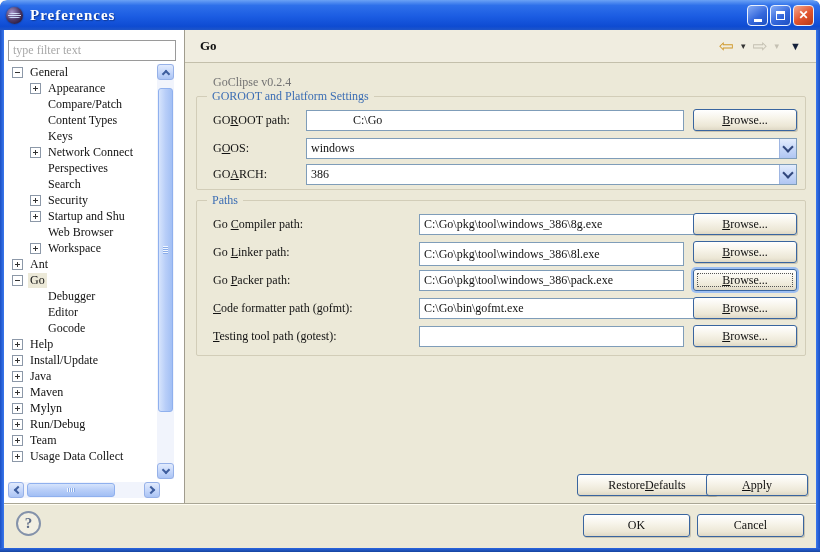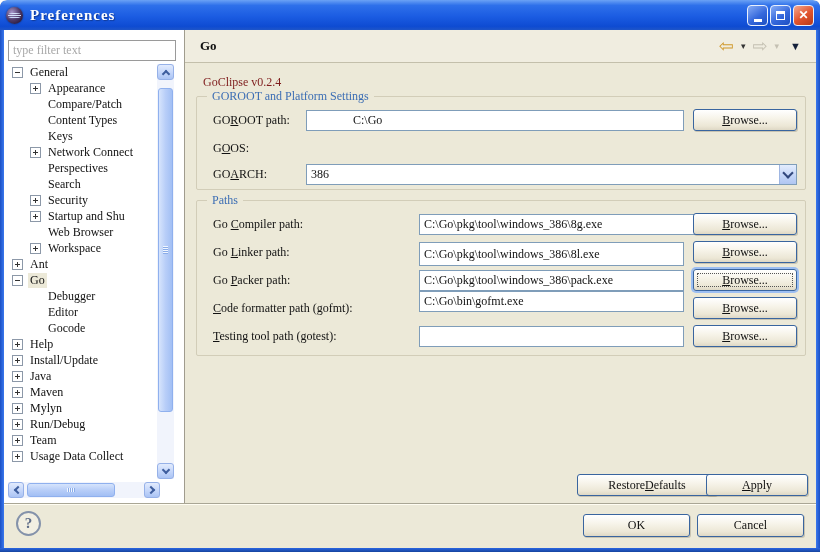--- a/index.html
+++ b/index.html
@@ -84,21 +84,21 @@
   .rtitle { font-weight:bold; font-size:13px; color:#111; }
   .nav { margin-left:auto; display:flex; align-items:center; gap:7px; }
   .nav-back { color:#d09a2e; font-size:18px; line-height:1; }
   .nav-fwd  { color:#c4c0b2; font-size:18px; line-height:1; }
   .nav-caret { font-size:9px; color:#333; }
   .nav-caret.dis { color:#c4c0b2; }
   .nav-menu { font-size:11px; color:#14203a; margin-left:4px; }
 
   
   .content { position:absolute; left:185px; top:63px; width:631px; height:440px; background:#ece9d8; }
-  .version { position:absolute; left:203px; top:75px; font-size:12px; color:#7f1d1d; }
+  .version { position:absolute; left:213px; top:75px; font-size:12px; color:#737373; }
   .group { position:absolute; border:1px solid #d2cdb8; border-radius:2px; }
   .group.g1 { left:196px; top:96px;  width:610px; height:94px;  }
   .group.g2 { left:196px; top:200px; width:610px; height:156px; }
   .legend { position:absolute; top:-8px; left:10px; background:#ece9d8; padding:0 5px; font-size:12px; color:#3c6eb4; }
   .flabel { position:absolute; font-size:12px; color:#111; white-space:nowrap; }
   .tf { position:absolute; background:#fff; border:1px solid #7f9db9; font-family:inherit; font-size:12px;
     color:#111; padding:2px 4px; white-space:nowrap; overflow:hidden; }
   input.tf { outline:none; }
   .combo { position:absolute; background:#fff; border:1px solid #7f9db9; font-size:12px; color:#111; }
   .combo .val { position:absolute; left:4px; top:2px; }
@@ -289,20 +289,24 @@
 
   <div class="content"></div>
   <div class="version">GoClipse v0.2.4</div>
 
   <div class="group g1">
     <span class="legend">GOROOT and Platform Settings</span>
     <span class="flabel" style="left:16px;top:16px;">GO<u>R</u>OOT path:</span>
     <input class="tf" style="left: 109px; top: 13px; width: 378px; height: 21px; padding-left: 46px;" value="C:\Go">
     <span class="btn b-browse1"><u>B</u>rowse...</span>
     <span class="flabel" style="left:16px;top:44px;">G<u>O</u>OS:</span>
+    <div class="combo" style="left:109px;top:41px;width:491px;height:21px;">
+      <span class="val">windows</span>
+      <span class="dd"></span>
+    </div>
     <span class="flabel" style="left:16px;top:70px;">GO<u>A</u>RCH:</span>
     <div class="combo" style="left:109px;top:67px;width:491px;height:21px;">
       <span class="val">386</span>
       <span class="dd"></span>
     </div>
   </div>
 
   <div class="group g2">
     <span class="legend">Paths</span>
 
@@ -312,21 +316,21 @@
 
     <span class="flabel" style="left:16px;top:44px;">Go <u>L</u>inker path:</span>
     <input class="tf" style="left: 222px; top: 41px; width: 265px; height: 24px;" value="C:\Go\pkg\tool\windows_386\8l.exe">
     <span class="btn" style="left:496px;top:40px;width:104px;height:22px;"><u>B</u>rowse...</span>
 
     <span class="flabel" style="left:16px;top:72px;">Go <u>P</u>acker path:</span>
     <input class="tf" style="left: 222px; top: 69px; width: 265px; height: 21px;" value="C:\Go\pkg\tool\windows_386\pack.exe">
     <span class="btn focus" style="left:496px;top:68px;width:104px;height:22px;"><u>B</u>rowse...</span>
 
     <span class="flabel" style="left:16px;top:100px;"><u>C</u>ode formatter path (gofmt):</span>
-    <input class="tf" style="left: 222px; top: 90px; width: 265px; height: 21px;" value="C:\Go\bin\gofmt.exe">
+    <input class="tf" style="left: 222px; top: 97px; width: 303px; height: 21px;" value="C:\Go\bin\gofmt.exe">
     <span class="btn" style="left:496px;top:96px;width:104px;height:22px;"><u>B</u>rowse...</span>
 
     <span class="flabel" style="left:16px;top:128px;"><u>T</u>esting tool path (gotest):</span>
     <input class="tf" style="left: 222px; top: 125px; width: 265px; height: 21px;" value="">
     <span class="btn" style="left:496px;top:124px;width:104px;height:22px;"><u>B</u>rowse...</span>
   </div>
 
   <span class="btn r-restore">Restore <u>D</u>efaults</span>
   <span class="btn r-apply"><u>A</u>pply</span>
 

